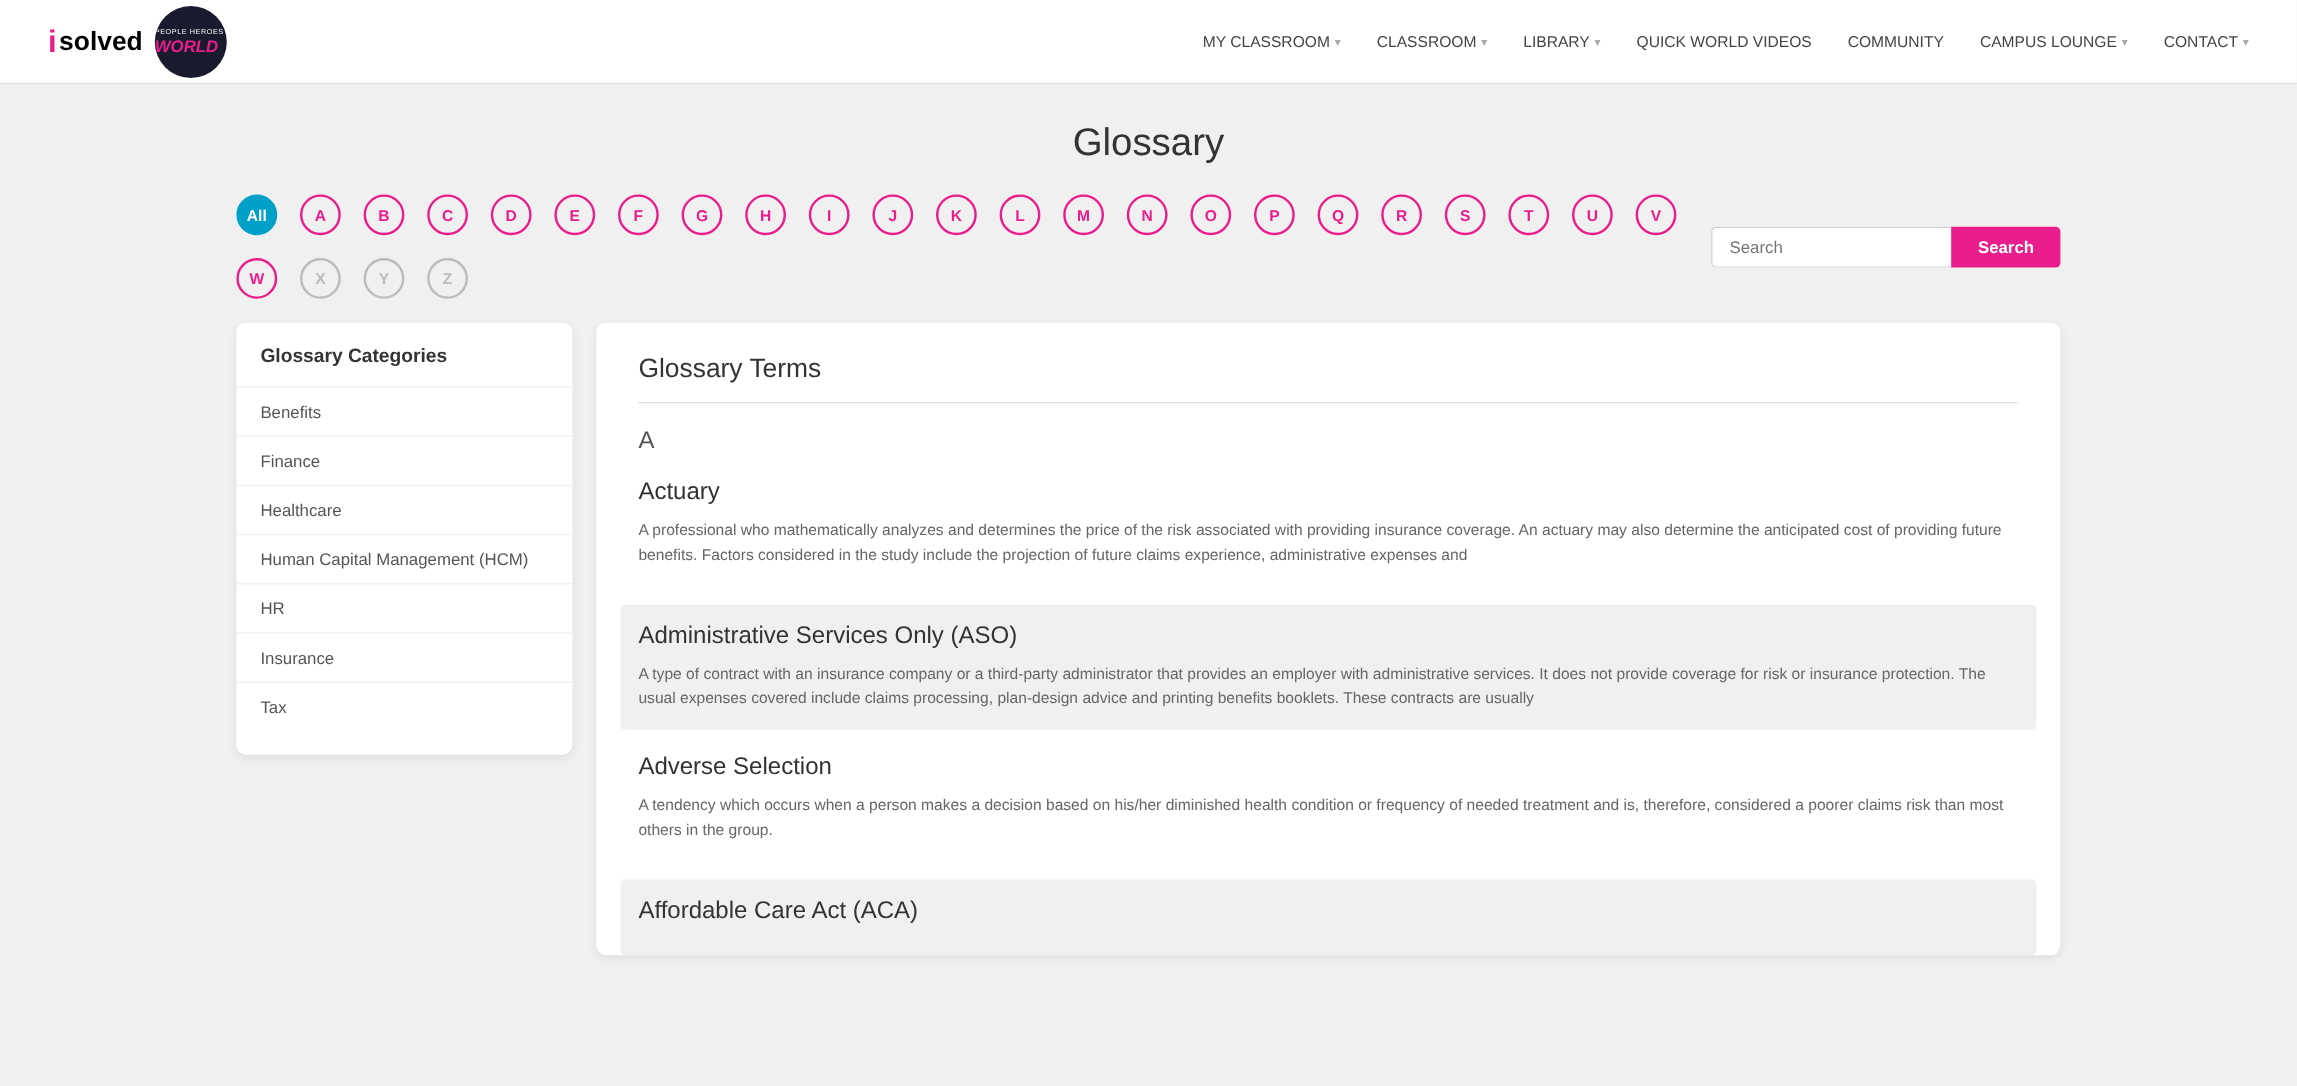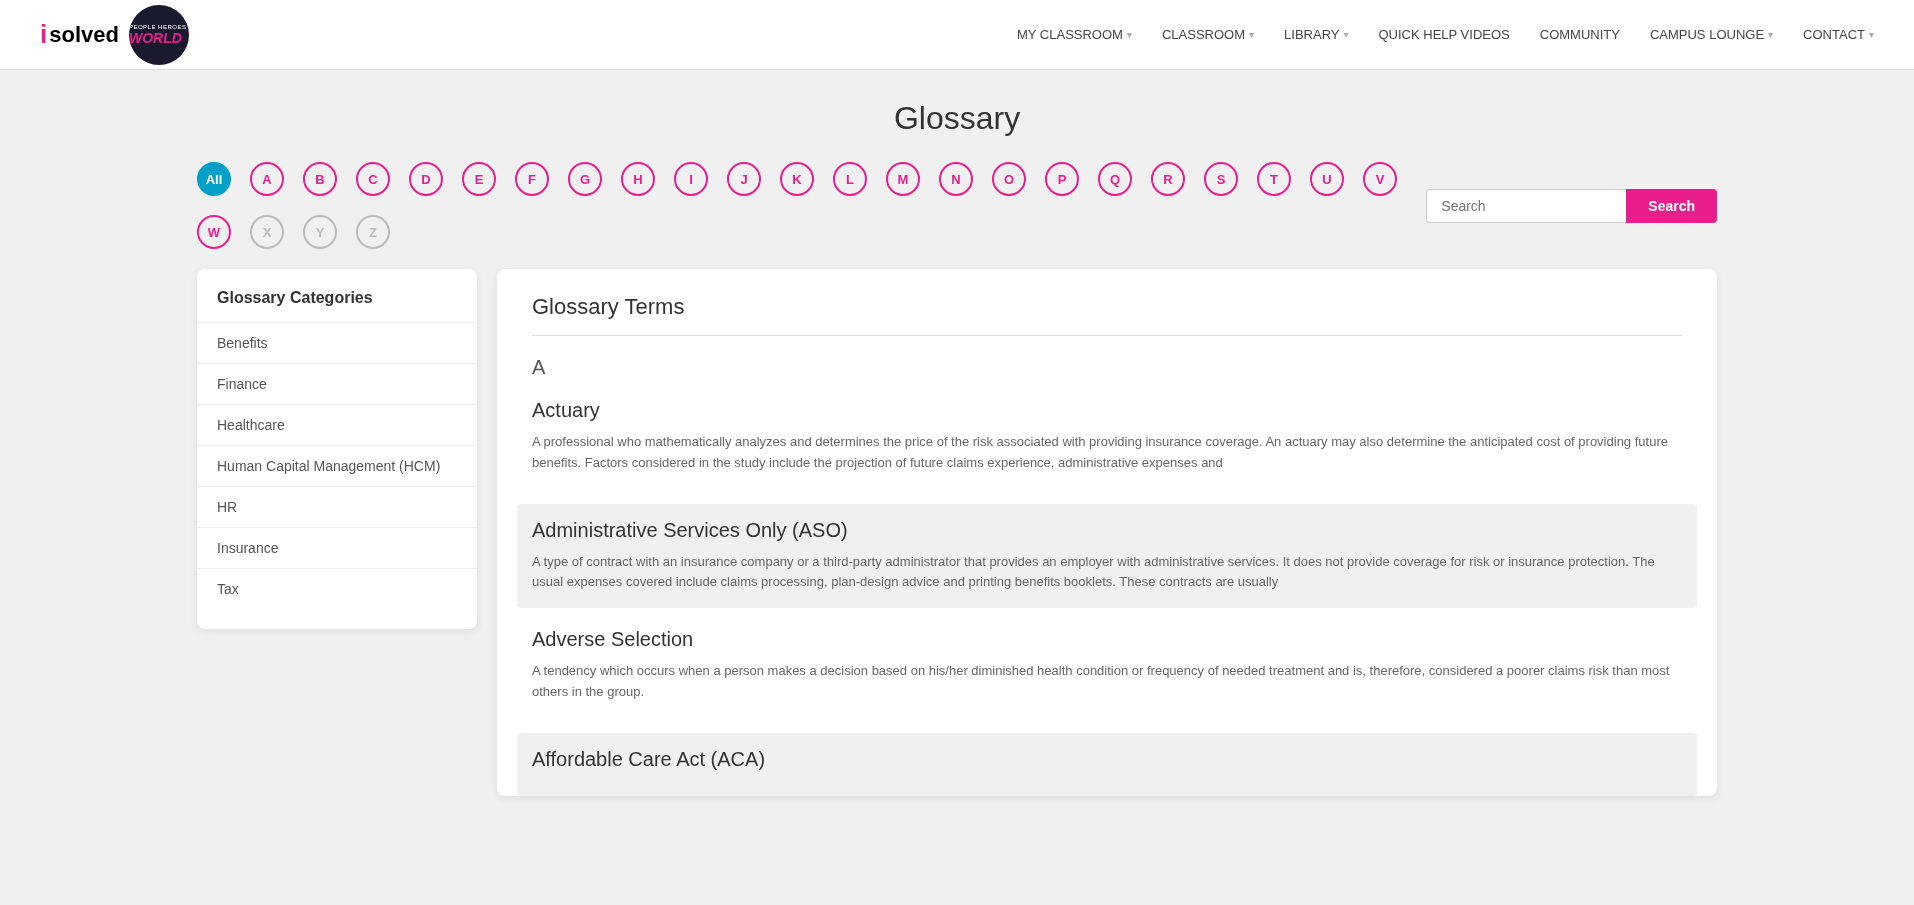--- a/index.html
+++ b/index.html
@@ -235,21 +235,21 @@
     </a>
     <a class="nav-item">
       <span>CLASSROOM</span>
       <span class="arrow">▾</span>
     </a>
     <a class="nav-item">
       <span>LIBRARY</span>
       <span class="arrow">▾</span>
     </a>
     <a class="nav-item">
-      <span>QUICK HELP VIDEOS</span>
+      <span>QUICK WORLD VIDEOS</span>
     </a>
     <a class="nav-item">
       <span>COMMUNITY</span>
     </a>
     <a class="nav-item">
       <span>CAMPUS LOUNGE</span>
       <span class="arrow">▾</span>
     </a>
     <a class="nav-item">
       <span>CONTACT</span>

